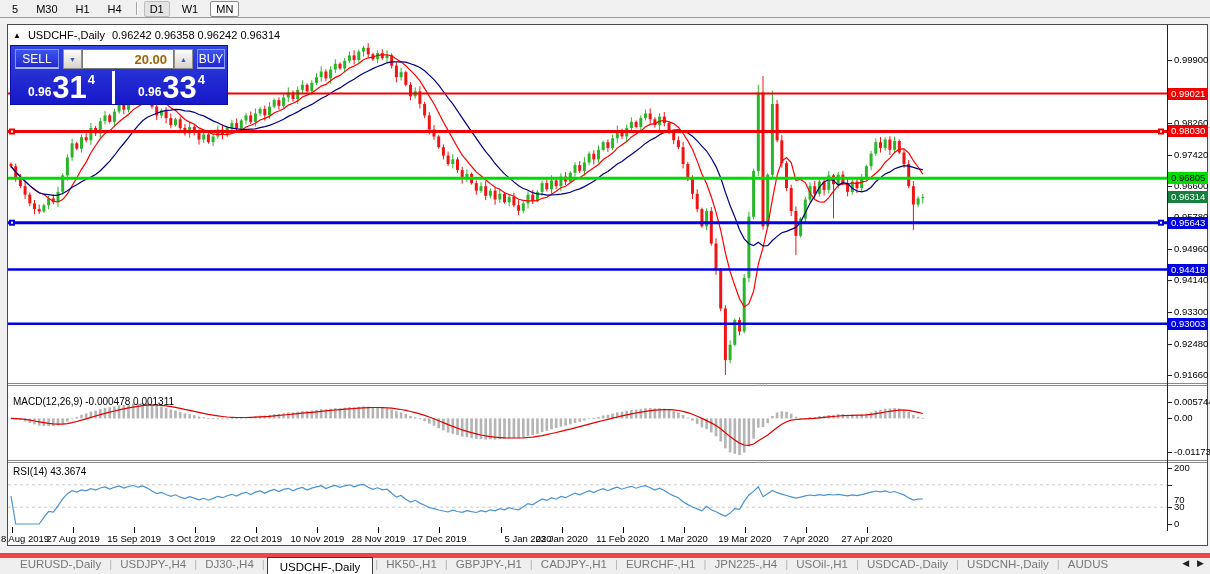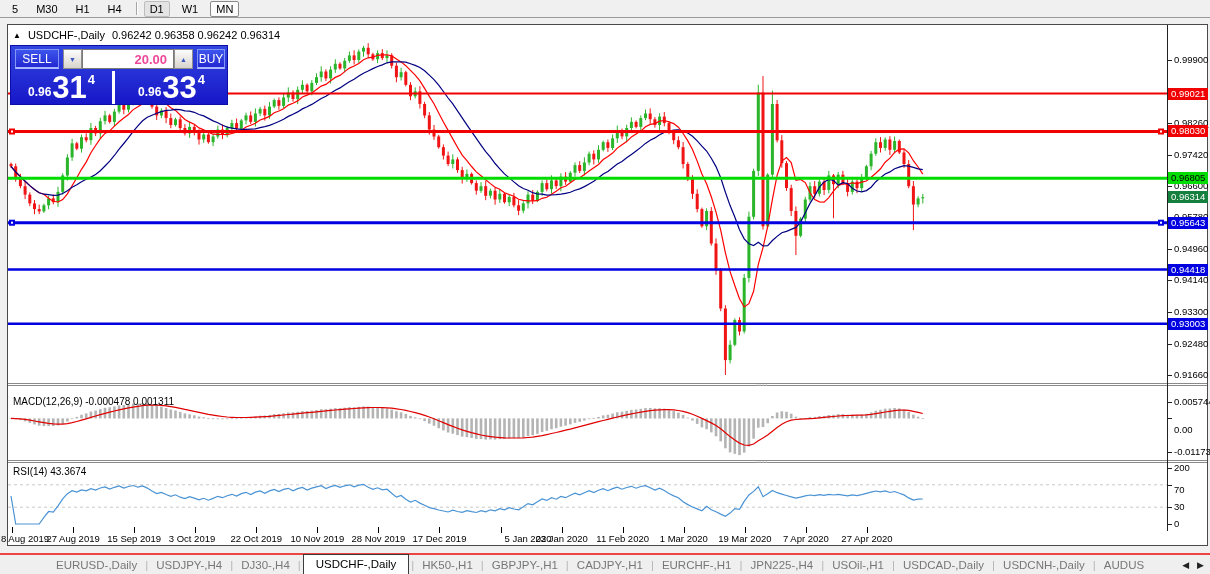--- a/index.html
+++ b/index.html
@@ -28,39 +28,39 @@
   #chart-header .arr{font-size:8px;}
   
   #trade-panel{position:absolute;left:10px;top:45px;width:218px;height:60px;z-index:6;
                background:linear-gradient(180deg,#3246e0,#1717c8);border:1px solid #0d0da8;}
   .tp-btn{position:absolute;top:3px;height:20px;color:#fff;font-size:12px;text-align:center;
           line-height:18px;background:linear-gradient(180deg,#3d55ec,#2228d2);
           border:1px solid #8396f5;border-bottom:2px solid #aab8ff;}
   .spin{position:absolute;top:3px;width:19px;height:20px;background:linear-gradient(180deg,#fdfdfd,#d8d4cd);
         border:1px solid #8e8e8e;color:#3a57c4;font-size:7px;text-align:center;line-height:19px;}
   #volume-input{position:absolute;left:71px;top:3px;width:92px;height:20px;border:1px solid #7a7a7a;
-          background:#fff;color:#ec4899;font-size:13px;font-weight:bold;text-align:right;padding-right:6px;
+          background:#fff;color:#a16207;font-size:13px;font-weight:bold;text-align:right;padding-right:6px;
           font-family:"Liberation Sans",sans-serif;}
   .tp-big{position:absolute;top:25px;height:33px;color:#fff;display:flex;align-items:flex-end;
           justify-content:center;padding-bottom:2px;}
   .tp-big .sm{font-size:12px;font-weight:bold;margin-bottom:3px;}
   .tp-big .bg{font-size:31px;font-weight:bold;line-height:28px;margin:0 1px;}
   .tp-big .sup{font-size:13px;font-weight:bold;align-self:flex-start;margin-top:1px;}
   #big-gap{position:absolute;left:101px;top:25px;width:3px;height:33px;background:#fff;z-index:7;}
   
   .tick-label{position:absolute;left:1174px;font-size:9.5px;color:#000;z-index:3;white-space:nowrap;}
   .tick-dash{position:absolute;left:1168px;width:4px;height:1px;background:#222;z-index:3;}
   .price-tag{position:absolute;left:1168px;width:40px;height:12px;font-size:9.5px;line-height:12px;
              padding-left:3px;z-index:5;white-space:nowrap;}
   .ind-label{position:absolute;font-size:10px;color:#000;z-index:4;white-space:nowrap;}
   .date-label{position:absolute;top:533px;font-size:9.5px;color:#000;z-index:3;transform:translateX(-50%);white-space:nowrap;}
   .date-tick{position:absolute;top:527px;width:1px;height:6px;background:#000;z-index:4;}
   
   #tabbar{position:absolute;left:0;top:553px;width:1210px;height:21px;background:#efefef;
-          border-top:2px solid #ef4444;display:flex;align-items:center;z-index:8;font-size:11.5px;padding-left:36px;}
+          border-top:5px solid #ef4444;display:flex;z-index:8;font-size:11.5px;}
   .tab{color:#777;padding:0 6px;white-space:nowrap;}
   .tab.active{color:#000;background:#fff;border:1px solid #3c3c3c;border-bottom:none;
               height:20px;line-height:19px;padding:0 12px;margin-top:-1px;}
   .tab-sep{color:#b5b5b5;margin:0 2px;}
   #tab-scroll{margin-left:auto;display:flex;gap:8px;padding-right:6px;color:#222;font-size:9px;}
   #tab-scroll span{cursor:default;}
 </style>
 </head>
 <body>
 
@@ -768,27 +768,27 @@
       <div class="price-tag" style="top: 87.6024px; background: rgb(240, 0, 0); color: rgb(255, 255, 255);">0.99021</div>
       <div class="price-tag" style="top: 125.486px; background: rgb(240, 0, 0); color: rgb(255, 255, 255);">0.98030</div>
       <div class="price-tag" style="top: 172.316px; background: rgb(0, 220, 0); color: rgb(0, 0, 0);">0.96805</div>
       <div class="price-tag" style="top: 216.737px; background: rgb(0, 0, 224); color: rgb(255, 255, 255);">0.95643</div>
       <div class="price-tag" style="top: 263.566px; background: rgb(0, 0, 224); color: rgb(255, 255, 255);">0.94418</div>
       <div class="price-tag" style="top: 317.659px; background: rgb(0, 0, 224); color: rgb(255, 255, 255);">0.93003</div>
       <div class="price-tag" style="top: 191.086px; background: #15803d; color: rgb(255, 255, 255);">0.96314</div>
       <div class="tick-dash" style="top: 402px;"></div>
       <div class="tick-label" style="top: 396px;">0.005744</div>
       <div class="tick-dash" style="top: 418.428px;"></div>
-      <div class="tick-label" style="top: 412.428px; margin-top: 12px;">0.00</div>
+      <div class="tick-label" style="top: 412.428px;">0.00</div>
       <div class="tick-dash" style="top: 452px;"></div>
       <div class="tick-label" style="top: 446px;">-0.011738</div>
       <div class="tick-dash" style="top: 468px;"></div>
       <div class="tick-label" style="top: 462px;">200</div>
       <div class="tick-dash" style="top: 484.8px;"></div>
-      <div class="tick-label" style="top: 484px;">70</div>
+      <div class="tick-label" style="top: 494px;">70</div>
       <div class="tick-dash" style="top: 507.2px;"></div>
       <div class="tick-label" style="top: 501.2px;">30</div>
       <div class="tick-dash" style="top: 524px;"></div>
       <div class="tick-label" style="top: 518px;">0</div>
     </div>
   <div id="date-labels">
       <div class="date-tick" style="left: 12px;"></div>
       <div class="date-label" style="left: 25px;">8 Aug 2019</div>
       <div class="date-tick" style="left: 73.07px;"></div>
       <div class="date-label" style="left: 73.07px;">27 Aug 2019</div>

